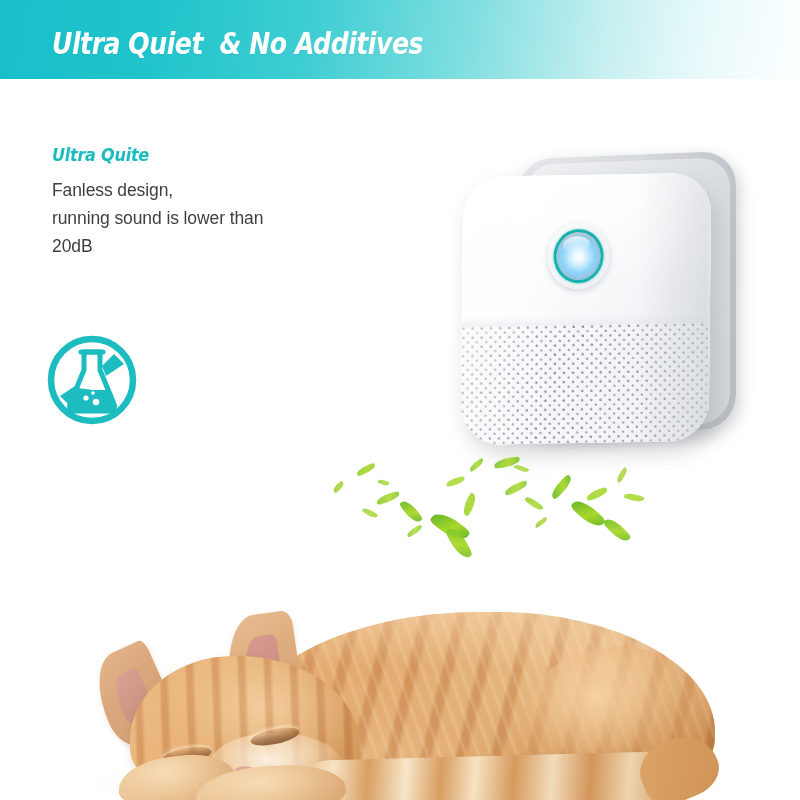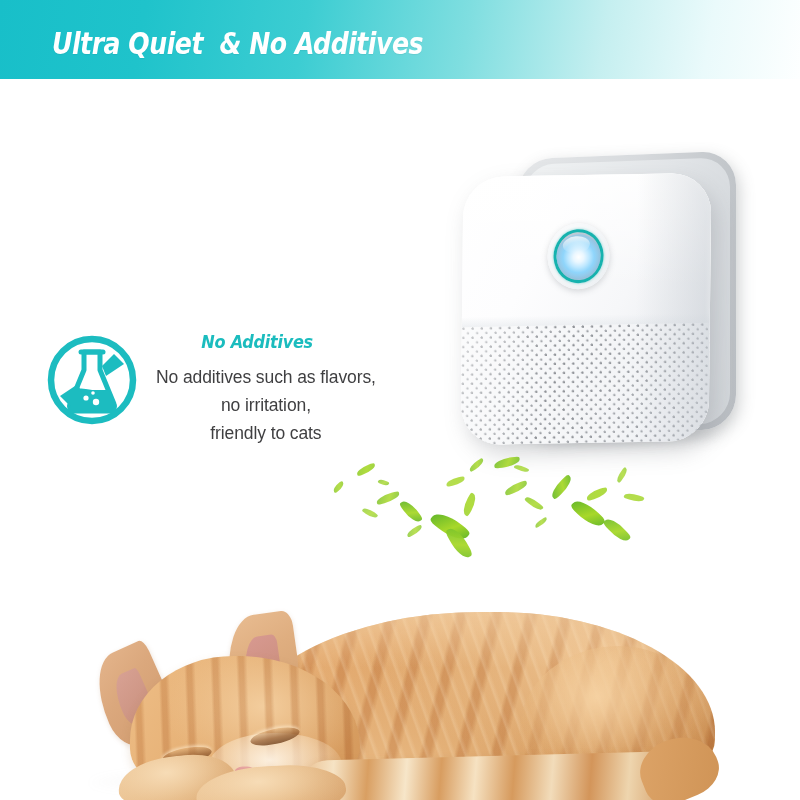--- a/index.html
+++ b/index.html
@@ -15,21 +15,20 @@
     overflow: hidden;
     position: relative;
   }
 
   #page {
     position: relative;
     width: 800px;
     height: 800px;
     background: #ffffff;
     overflow: hidden;
-    text-align: center;
   }
 
   
   .header-band {
     position: absolute;
     left: 0; top: 0;
     width: 800px; height: 79px;
     background: linear-gradient(100deg,
         #18bfc9 0%,
         #1fc3cb 18%,
@@ -491,20 +490,26 @@
 </head>
 <body>
 
 <div id="page">
 
   <div class="header-band">
     <div class="header-title">Ultra Quiet  &amp; No Additives</div>
   </div>
 
   <div class="feature one">
+    <div class="feature-text">
+      <div class="feature-heading">Ultra Quite</div>
+      <div class="feature-body">Fanless design,
+running sound is lower than
+20dB</div>
+    </div>
   </div>
 
   <div class="feature two">
     <div class="feature-icon">
       <svg width="104" height="96" viewBox="0 0 104 96" aria-hidden="true">
         <circle cx="48" cy="48" r="41" fill="none" stroke="#1cbcc0" stroke-width="6.5"></circle>
 
         <g fill="none" stroke="#1cbcc0" stroke-width="5" stroke-linejoin="round" stroke-linecap="round">
           <path d="M40,20 L40,38 L26,72 A5,5 0 0 0 31,79 L65,79 A5,5 0 0 0 70,72 L56,38 L56,20 Z"></path>
           <path d="M37,20 L59,20"></path>
@@ -514,26 +519,20 @@
         <path d="M31,58 C39,53 52,62 65,58 L65,60 L31,60 Z" fill="#1cbcc0"></path>
         <circle cx="42" cy="66" r="2.6" fill="#ffffff"></circle>
         <circle cx="52" cy="70" r="3.2" fill="#ffffff"></circle>
         <circle cx="49" cy="61" r="1.8" fill="#ffffff"></circle>
 
         <g fill="#1cbcc0">
           <path d="M70,22 L80,32 L62,44 L58,34 Z"></path>
           <path d="M26,74 L16,64 L34,52 L38,62 Z"></path>
         </g>
       </svg>
-    </div>
-    <div class="feature-text">
-      <div class="feature-heading">No Additives</div>
-      <div class="feature-body">No additives such as flavors,
-no irritation,
-friendly to cats</div>
     </div>
   </div>
 
   <div class="device-stage">
     <div class="device-shadow"></div>
     <div class="device-back"></div>
     <div class="device-body">
       <div class="device-grille"></div>
       <div class="grille-veil"></div>
       <div class="grille-edge"></div>

